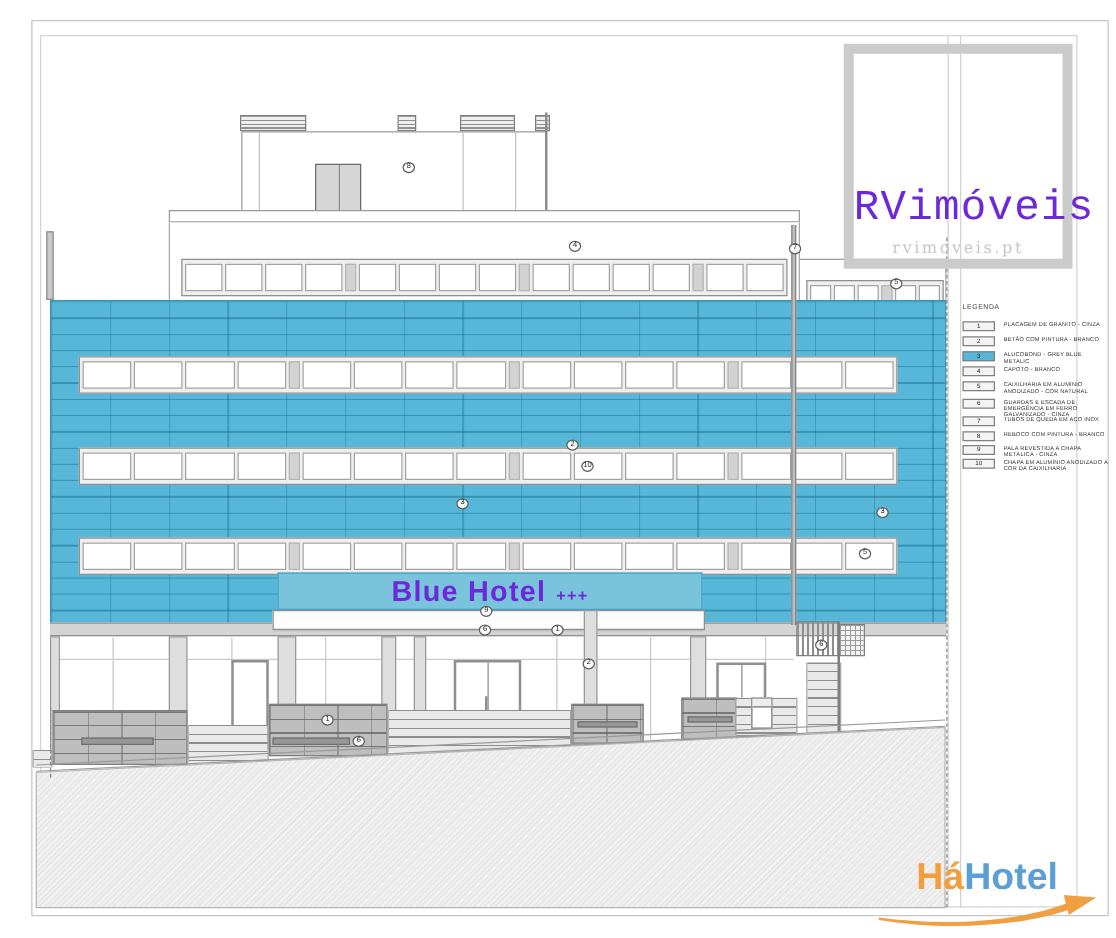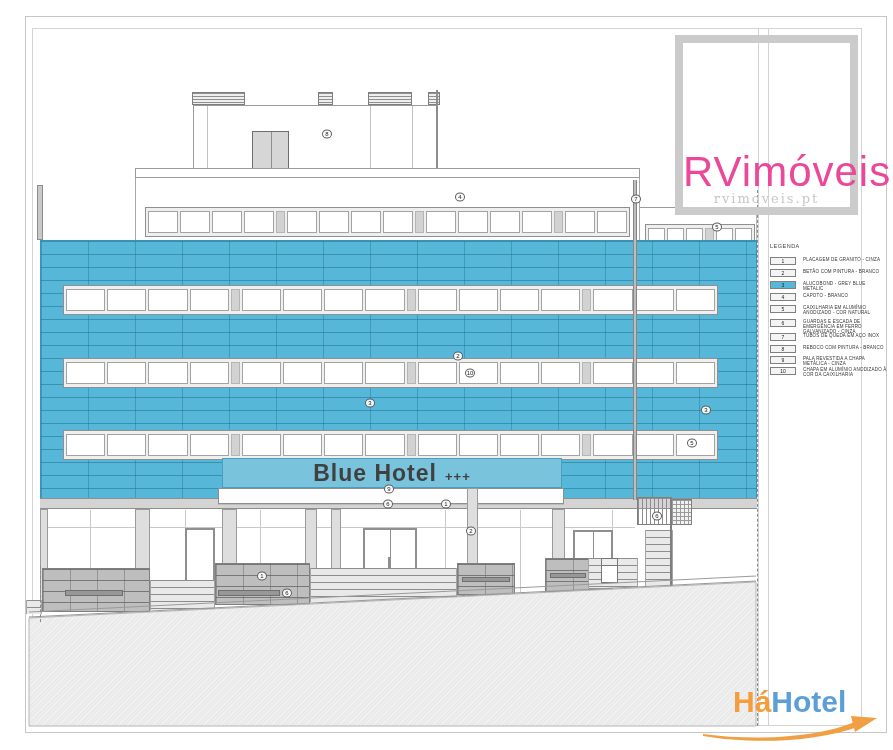--- a/index.html
+++ b/index.html
@@ -36,24 +36,24 @@
      border-top:1px solid #3c92b2;border-left:1px solid #3c92b2;border-right:1px dashed #3c92b2;}
   .strip{background:#efefef;border:1px solid #8f8f8f;display:flex;align-items:stretch;padding:3px 2px;gap:2px;}
   .win{flex:1 1 0;background:#ffffff;border:1px solid #a3a3a3;}
   .winsep{flex:0 0 7px;background:#d2d2d2;border:1px solid #b5b5b5;}
   .fascia{background:#79c3dc;border:1px solid #47a0c0;display:flex;align-items:center;justify-content:center;}
   .canopy{background:#fdfdfd;border:1px solid #8f8f8f;box-shadow:0 1px 0 #bdbdbd;}
   .marker{position:absolute;width:10px;height:9px;border:1px solid #5d5d5d;border-radius:50%;
           background:rgba(255,255,255,.92);color:#1c1c1c;font-size:6px;line-height:7px;text-align:center;
           transform:translate(-50%,-50%);z-index:9;box-sizing:border-box;}
   
-  .signtext{color:#404040;font-weight:bold;letter-spacing:1px;white-space:nowrap;}
+  .signtext{color:#6d28d9;font-weight:bold;letter-spacing:1px;white-space:nowrap;}
   
   .wmbox{border:8px solid #cbcbcb;background:transparent;z-index:8;}
-  .wmname{font-family:Liberation Sans, sans-serif;color:#ec4899;font-size:42px;letter-spacing:1px;}
+  .wmname{font-family:Liberation Mono, monospace;color:#6d28d9;font-size:34px;letter-spacing:1px;}
   .wmsite{font-family:"DejaVu Serif","Liberation Serif",serif;color:#c7c7c7;font-size:13px;letter-spacing:2px;}
   
   .legend{z-index:8;}
   .legtitle{font-size:5.5px;color:#444;letter-spacing:.5px;}
   .legrow{position:absolute;left:0;display:flex;align-items:flex-start;}
   .legchip{width:26px;height:8px;border:1px solid #808080;background:#f4f4f4;font-size:5px;line-height:7px;
            text-align:center;color:#222;flex:0 0 26px;box-sizing:border-box;}
   .leglabel{margin-left:7px;width:84px;font-size:4.5px;line-height:1.15;color:#333;letter-spacing:.2px;}
   
   .logo{z-index:10;font-weight:bold;}

